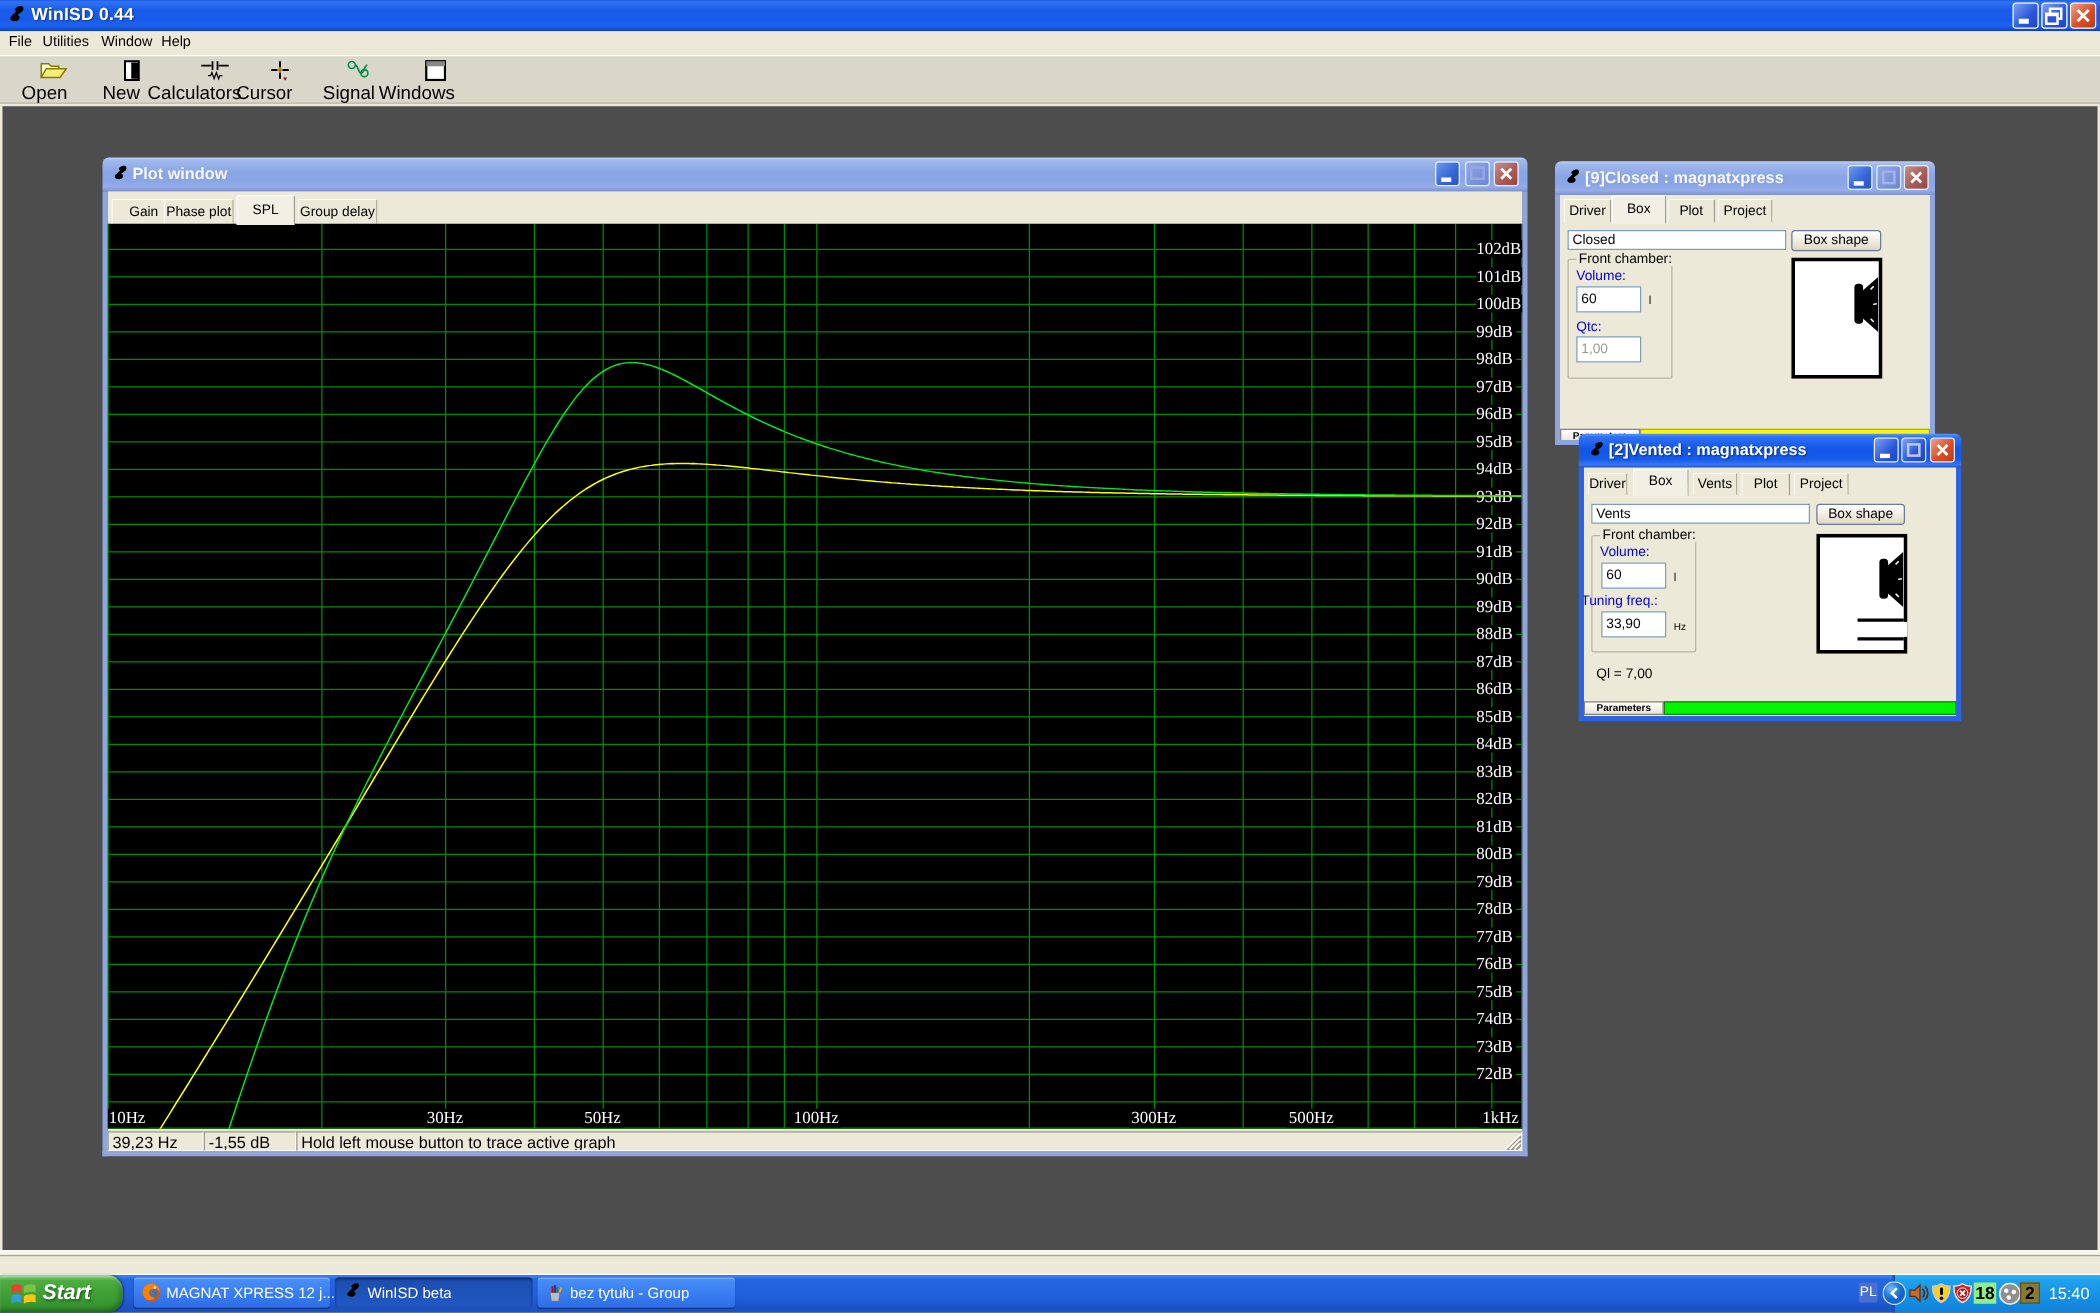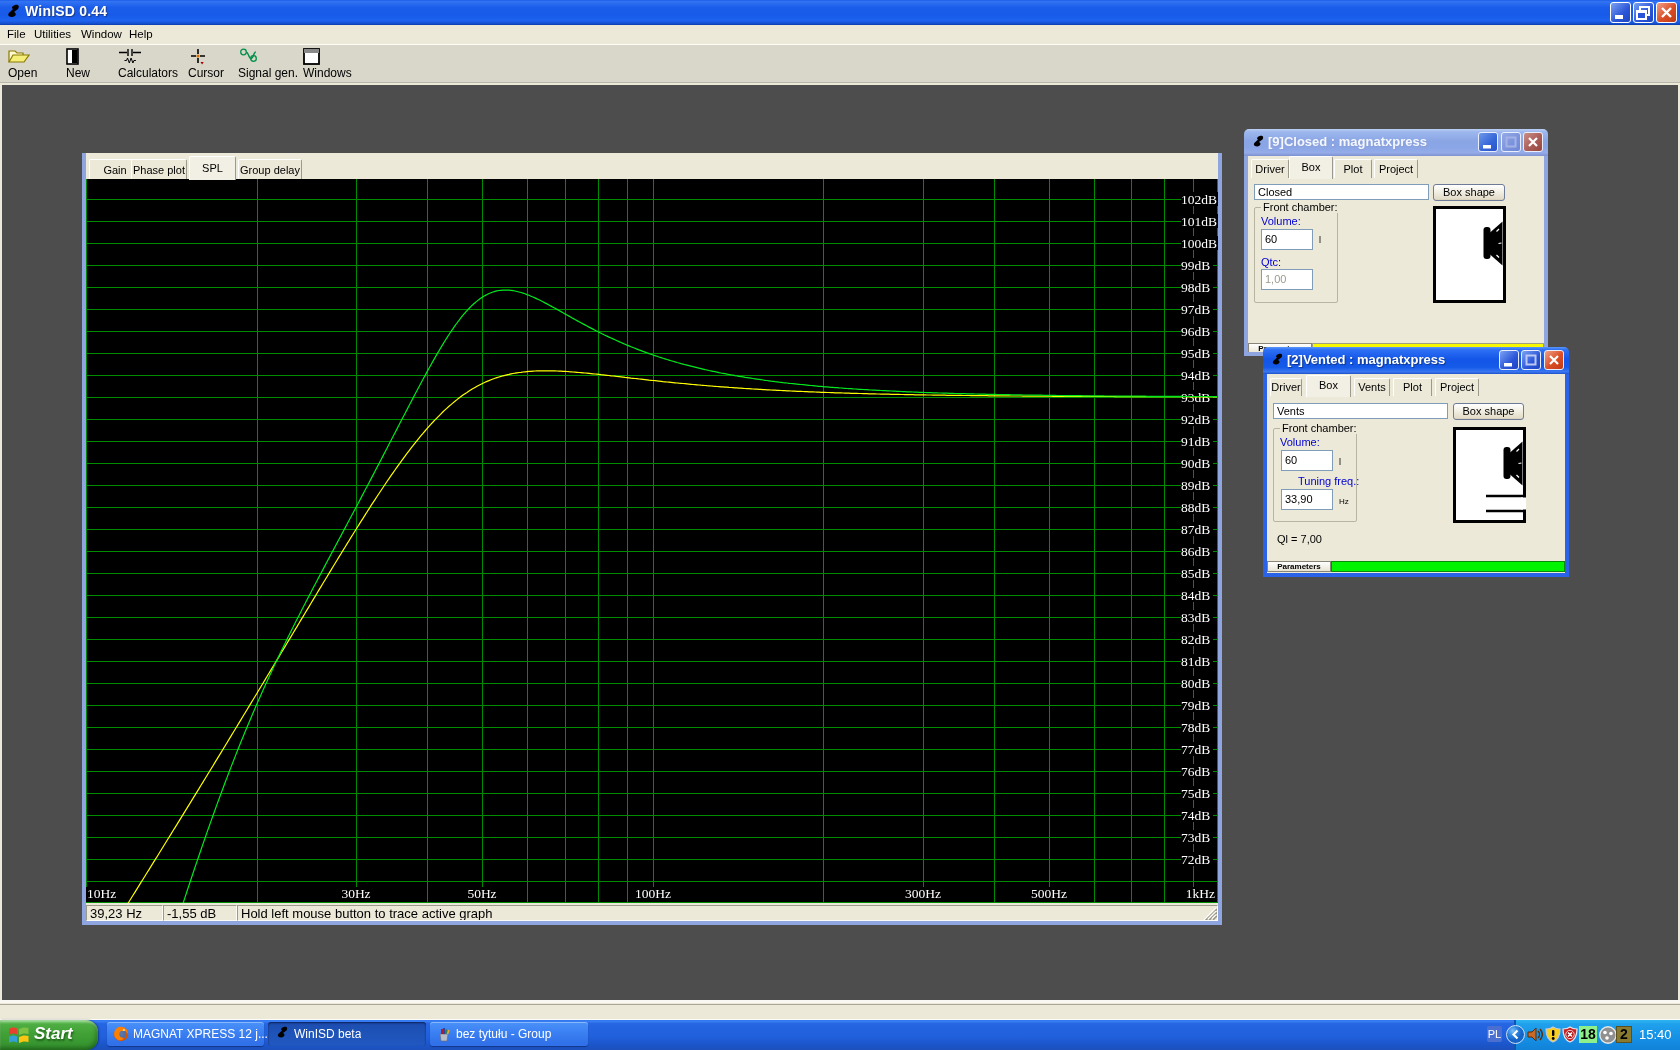--- a/index.html
+++ b/index.html
@@ -5,21 +5,21 @@
 .abs{position:absolute}
 body{background:#ece9d8}
 
 #titlebar{left:0;top:0;width:1680px;height:25px;background:linear-gradient(#1c5ce8 0%,#3273f2 6%,#1b5dea 30%,#175ae9 60%,#1e63f0 82%,#1450cd 94%,#0b3cab 100%);}
 #titlebar .txt{position:absolute;left:25px;top:3px;color:#fff;font-weight:bold;font-size:14px;letter-spacing:.2px;text-shadow:1px 1px 1px #1a3b8c}
 .capbtn{position:absolute;top:2px;width:21px;height:21px;border-radius:3px;border:1px solid #fff}
 .capbtn svg{position:absolute;left:0;top:0}
 #menubar{left:0;top:25px;width:1680px;height:19px;background:#ece9d8;font-size:11.5px;color:#000}
 #menubar span{position:absolute;top:3px}
 #toolbar{left:0;top:44px;width:1680px;height:39px;background:#d9d6ca;border-top:1px solid #fdfcf7;border-bottom:1px solid #b9b6aa}
-.tbtn{position:absolute;top:3px;text-align:left;font-size:12px;color:#000}
+.tbtn{position:absolute;top:3px;text-align:right;font-size:15px;color:#000}
 .tbtn .ic{display:block;margin:0 auto;height:18px}
 #mdi{left:2px;top:85px;width:1676px;height:915px;background:#4d4d4d}
 #botstrip{left:0;top:1000px;width:1680px;height:20px;background:#ece9d8;border-top:3px solid #f9f8f3;border-bottom:1px solid #fdfcf7}
 #botline{left:0;top:1004px;width:1680px;height:1px;background:#a9a698}
 
 .cw{position:absolute}
 .cwtitle{position:absolute;left:0;top:0;right:0;height:27px;border-radius:5px 5px 0 0;font-weight:bold;font-size:13px;}
 .cwtitle .txt{position:absolute;left:24px;top:5px}
 .inactive .cwtitle{background:linear-gradient(#bdd0f4 0%,#9eb8ee 10%,#8aa5e4 45%,#8ba6e6 70%,#95ace8 88%,#7d90d0 100%);color:#f4f7fe;text-shadow:1px 1px 1px #8d9fd4}
 .active .cwtitle{background:linear-gradient(#5a96f8 0%,#2e70f4 10%,#1356e8 45%,#155ae8 75%,#3a77f2 92%,#1e50c8 100%);color:#fff;text-shadow:1px 1px 1px #0f3588}
@@ -104,20 +104,35 @@
           <path d="M8.3 4 C10.5 4 10.5 10.5 13 10.5 C15.5 10.5 15.5 4 17.8 4" stroke="#009048" stroke-width="1.4" fill="none"></path>
           <circle cx="15.5" cy="10.5" r="2.8" fill="none" stroke="#009048" stroke-width="1.3"></circle>
         </svg></span>Signal gen.</div>
   <div class="tbtn" style="left:303px;width:54px"><span class="ic"><svg width="17" height="17" viewBox="0 0 17 17">
           <rect x="1" y="1" width="15" height="15" fill="#fff" stroke="#000" stroke-width="1.8"></rect>
           <rect x="1" y="1" width="15" height="4" fill="#888"></rect>
         </svg></span>Windows</div>
 </div>
 <div class="abs" id="mdi"></div>
 <div class="cw inactive" id="plotwin" style="left:82px;top:126px;width:1140px;height:799px">
+  <div class="cwtitle">
+      <svg style="position:absolute;left:7px;top:6px" width="15" height="15" viewBox="0 0 17 17">
+        <path d="M10,1 C13,0 15,2 13,5 L9,8 C12,9 11,13 7,13 C3,13 2,10 5,8 L8,5 C6,4 7,2 10,1 Z" fill="#000"></path>
+      </svg>
+      <span class="txt">Plot window</span>
+    <div class="mbtn" style="left:1066px;background:linear-gradient(135deg,#6f97ea,#3465d8 60%,#2a55c8)"><svg width="18" height="18">
+          <rect x="4" y="12" width="8" height="3.5" fill="#fff"></rect>
+        </svg></div>
+    <div class="mbtn" style="left:1090px;background:linear-gradient(135deg,#93a9e6,#7a92dc 60%,#6e86d4)"><svg width="18" height="18">
+          <rect x="4" y="4" width="10" height="9" fill="none" stroke="#96a7e2" stroke-width="2"></rect>
+        </svg></div>
+    <div class="mbtn" style="left:1113px;background:linear-gradient(135deg,#c88e86,#a85a54 60%,#97463e)"><svg width="18" height="18">
+          <path d="M5 5 L13 13 M13 5 L5 13" stroke="#fff" stroke-width="2.2"></path>
+        </svg></div>
+  </div>
   <div class="cwbody"></div>
   <div class="tabs" style="left:0;top:0">
     <div class="tab" style="left:7px;top:33px;width:52px;height:21px;line-height:20px">Gain</div>
     <div class="tab" style="left:49px;top:33px;width:56px;height:21px;line-height:20px">Phase plot</div>
     <div class="tab on" style="left:107px;top:30px;width:47px;height:24px;line-height:22px">SPL</div>
     <div class="tab" style="left:156px;top:33px;width:64px;height:21px;line-height:20px">Group delay</div>
   </div>
   <svg width="1132" height="724" style="position:absolute;left:4px;top:53px;background:#000">
 <path d="M0 20.5H1132 M0 42.5H1132 M0 64.5H1132 M0 86.5H1132 M0 108.5H1132 M0 130.5H1132 M0 152.5H1132 M0 174.5H1132 M0 196.5H1132 M0 218.5H1132 M0 240.5H1132 M0 262.5H1132 M0 284.5H1132 M0 306.5H1132 M0 328.5H1132 M0 350.5H1132 M0 372.5H1132 M0 394.5H1132 M0 416.5H1132 M0 438.5H1132 M0 460.5H1132 M0 482.5H1132 M0 504.5H1132 M0 526.5H1132 M0 548.5H1132 M0 570.5H1132 M0 592.5H1132 M0 614.5H1132 M0 636.5H1132 M0 658.5H1132 M0 680.5H1132 M0 702.5H1132 M0 723.5H1132 M171.5 0V724 M270.5 0V724 M341.5 0V724 M396.5 0V724 M441.5 0V724 M479.5 0V724 M512.5 0V724 M541.5 0V724 M567.5 0V724 M737.5 0V724 M837.5 0V724 M908.5 0V724 M963.5 0V724 M1008.5 0V724 M1045.5 0V724 M1078.5 0V724 M1107.5 0V724 M0.5 0V724 M1131.5 0V724" stroke="#008c00" stroke-width="1" fill="none"></path>
 <g font-family="Liberation Serif, serif" font-size="13.5px" fill="#fff">
@@ -286,21 +301,21 @@
     <div class="tab" style="left:172px;top:31px;width:44px;height:18px;line-height:17px">Project</div>
   </div>
   <div class="fld" style="left:10px;top:56px;width:175px;height:16px;line-height:12px">Vents</div>
   <div class="btn" style="left:190px;top:56px;width:71px;height:17px;line-height:15px">Box shape</div>
   <div class="grp" style="left:10px;top:81px;width:84px;height:94px">
       <span class="cap">Front chamber:</span>
     </div>
   <div class="blue" style="left:17px;top:89px">Volume:</div>
   <div class="fld" style="left:18px;top:103px;width:52px;height:21px;line-height:16px">60</div>
   <div class="blk" style="left:76px;top:110px;font-size:9px">l</div>
-  <div class="blue" style="left:35px;top:128px">Tuning freq.:</div>
+  <div class="blue" style="left:2px;top:128px">Tuning freq.:</div>
   <div class="fld" style="left:18px;top:142px;width:52px;height:21px;line-height:16px">33,90</div>
   <div class="blk" style="left:76px;top:150px;font-size:8px">Hz</div>
   <div class="blk" style="left:14px;top:186px">Ql = 7,00</div>
   <svg style="position:absolute;left:190px;top:80px" width="73" height="96" viewBox="0 0 73 96">
     <rect x="1.5" y="1.5" width="70" height="93" fill="#fff" stroke="#000" stroke-width="3"></rect>
     <rect x="50.5" y="20" width="7" height="32" rx="3" fill="#000"></rect>
     <path d="M56.5 26 L69.5 14.5 L69.5 58.5 L56.5 47 Z" fill="#000"></path>
     <path d="M63.5 24.5 l2.5 -2.5 M65.5 36.5 l3 -0.5 M63.5 48 l2.5 2.5" stroke="#fff" stroke-width="1.2" fill="none"></path>
     <path d="M33 69 H70 M33 84 H70" stroke="#000" stroke-width="2.6"></path>
     <rect x="68" y="70.5" width="5" height="12" fill="#fff"></rect>

